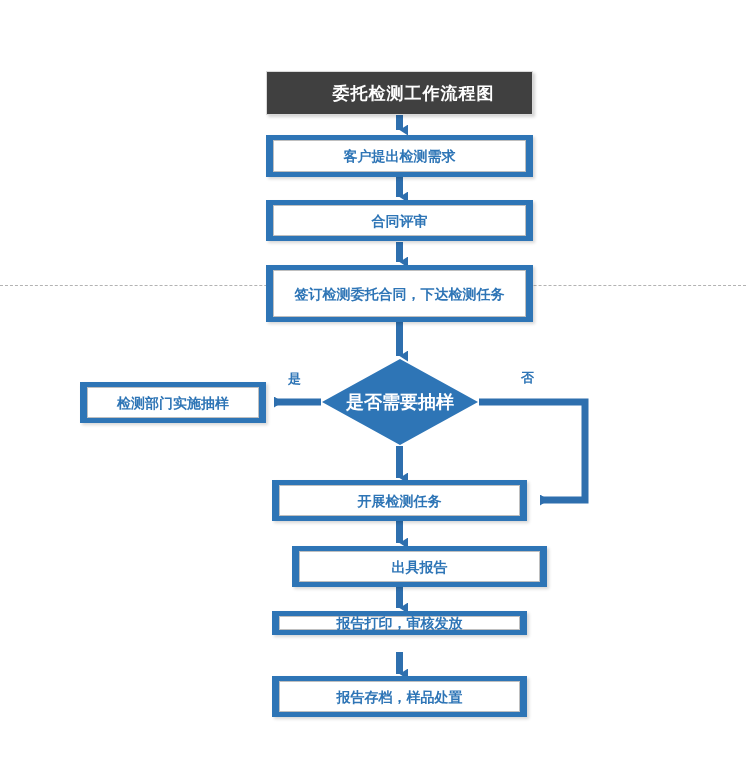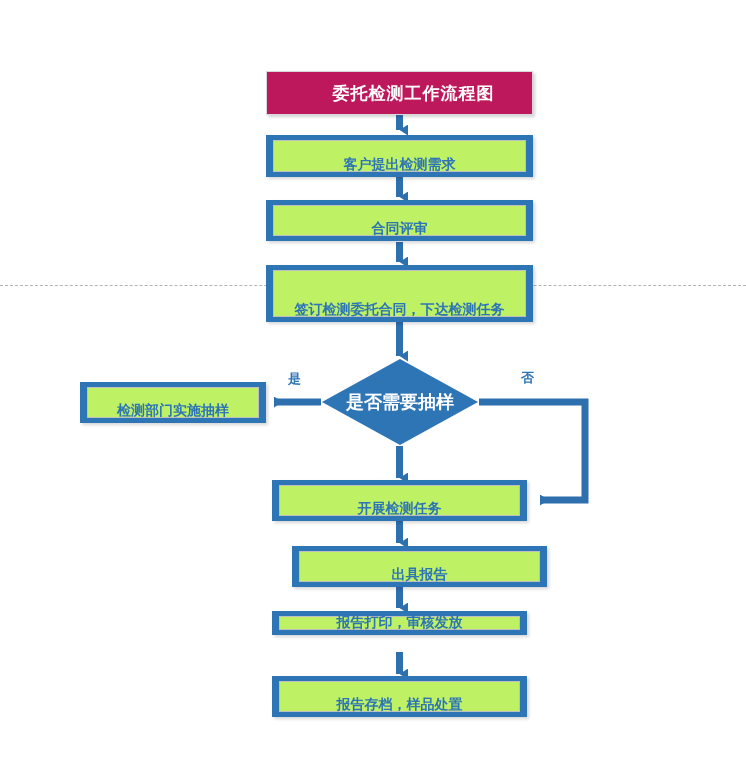--- a/index.html
+++ b/index.html
@@ -22,21 +22,21 @@
     height: 780px;
   }
 
   
   .title-banner {
     position: absolute;
     left: 266px;
     top: 71px;
     width: 267px;
     height: 44px;
-    background: #be185d;
+    background: #404040;
     border: 1px solid #d9d9d9;
     box-sizing: border-box;
     box-shadow: 2px 2px 3px rgba(0,0,0,0.18);
     display: flex;
     align-items: center;
     justify-content: center;
     padding-left: 28px;
   }
   .title-banner .title-text {
     color: #ffffff;
@@ -50,25 +50,25 @@
   .proc-box {
     position: absolute;
     background: #2E75B6;
     box-sizing: border-box;
     box-shadow: 2px 2px 3px rgba(0,0,0,0.16);
     padding: 5px 7px;
   }
   .proc-box .inner {
     width: 100%;
     height: 100%;
-    background: #bef264;
+    background: #ffffff;
     border: 1px solid #bfbfbf;
     box-sizing: border-box;
     display: flex;
-    align-items: flex-end;
+    align-items: center;
     justify-content: center;
   }
   .proc-box .box-text {
     color: #2E75B6;
     font-size: 14px;
     font-weight: bold;
     line-height: 1;
     white-space: nowrap;
   }
 

